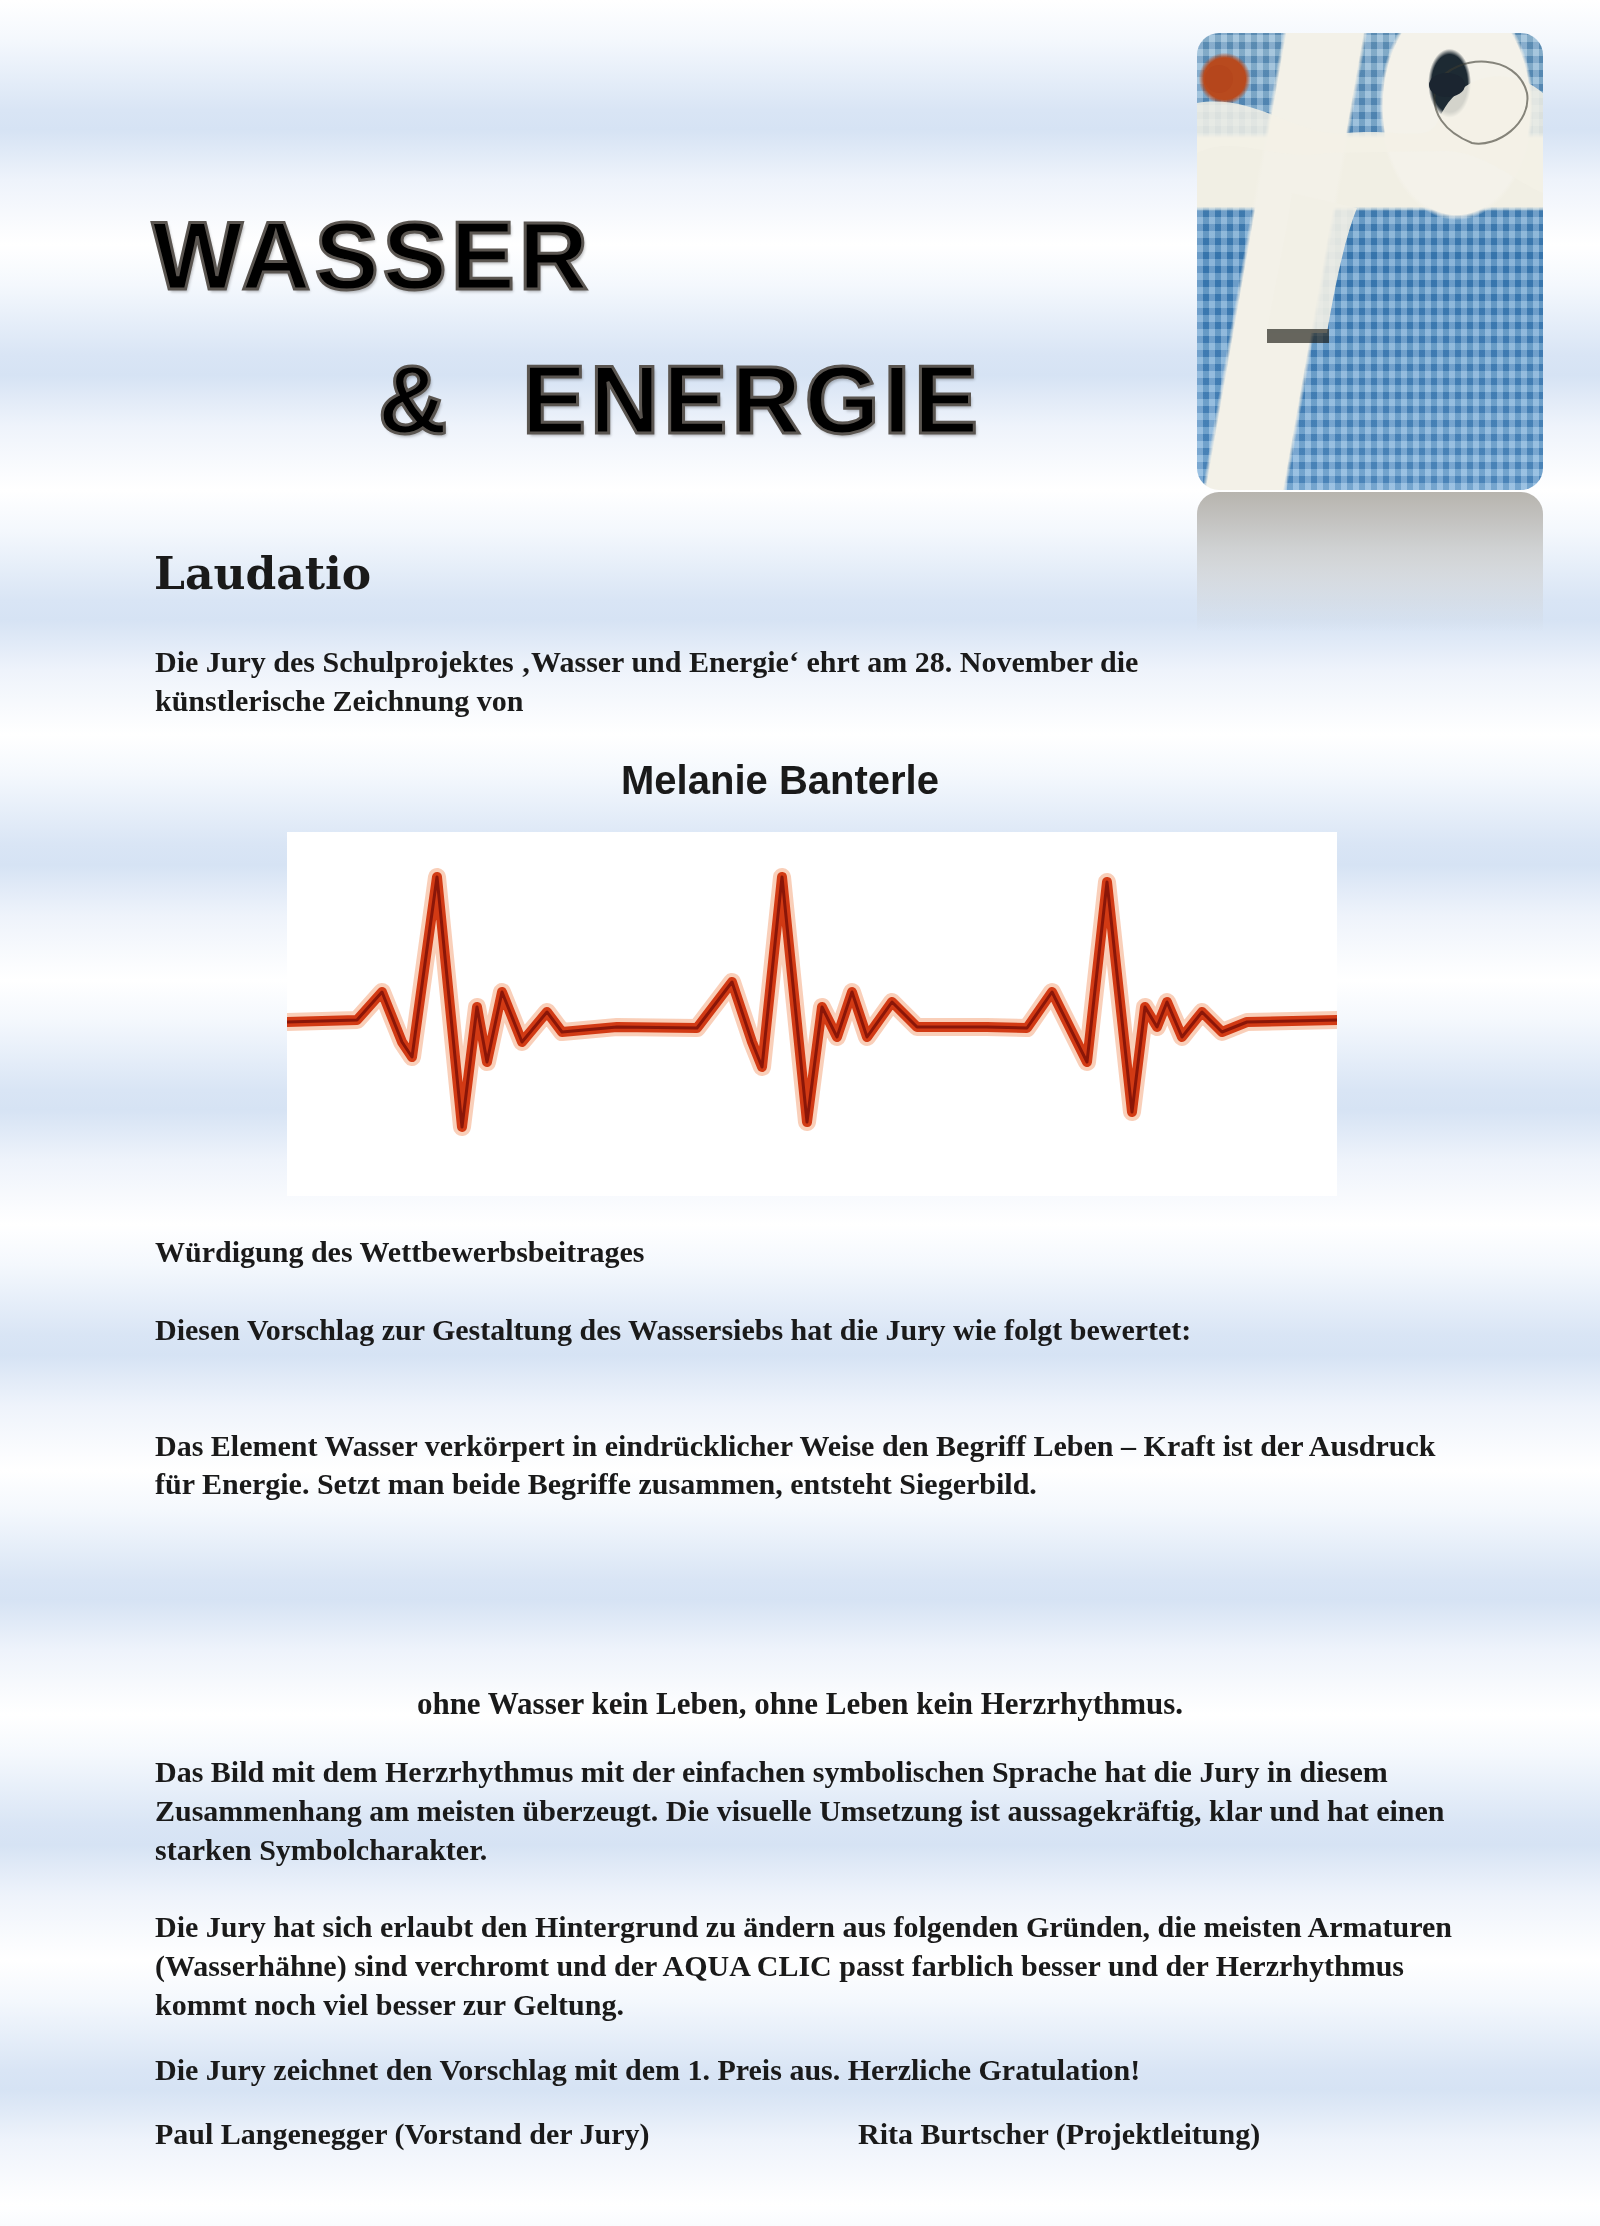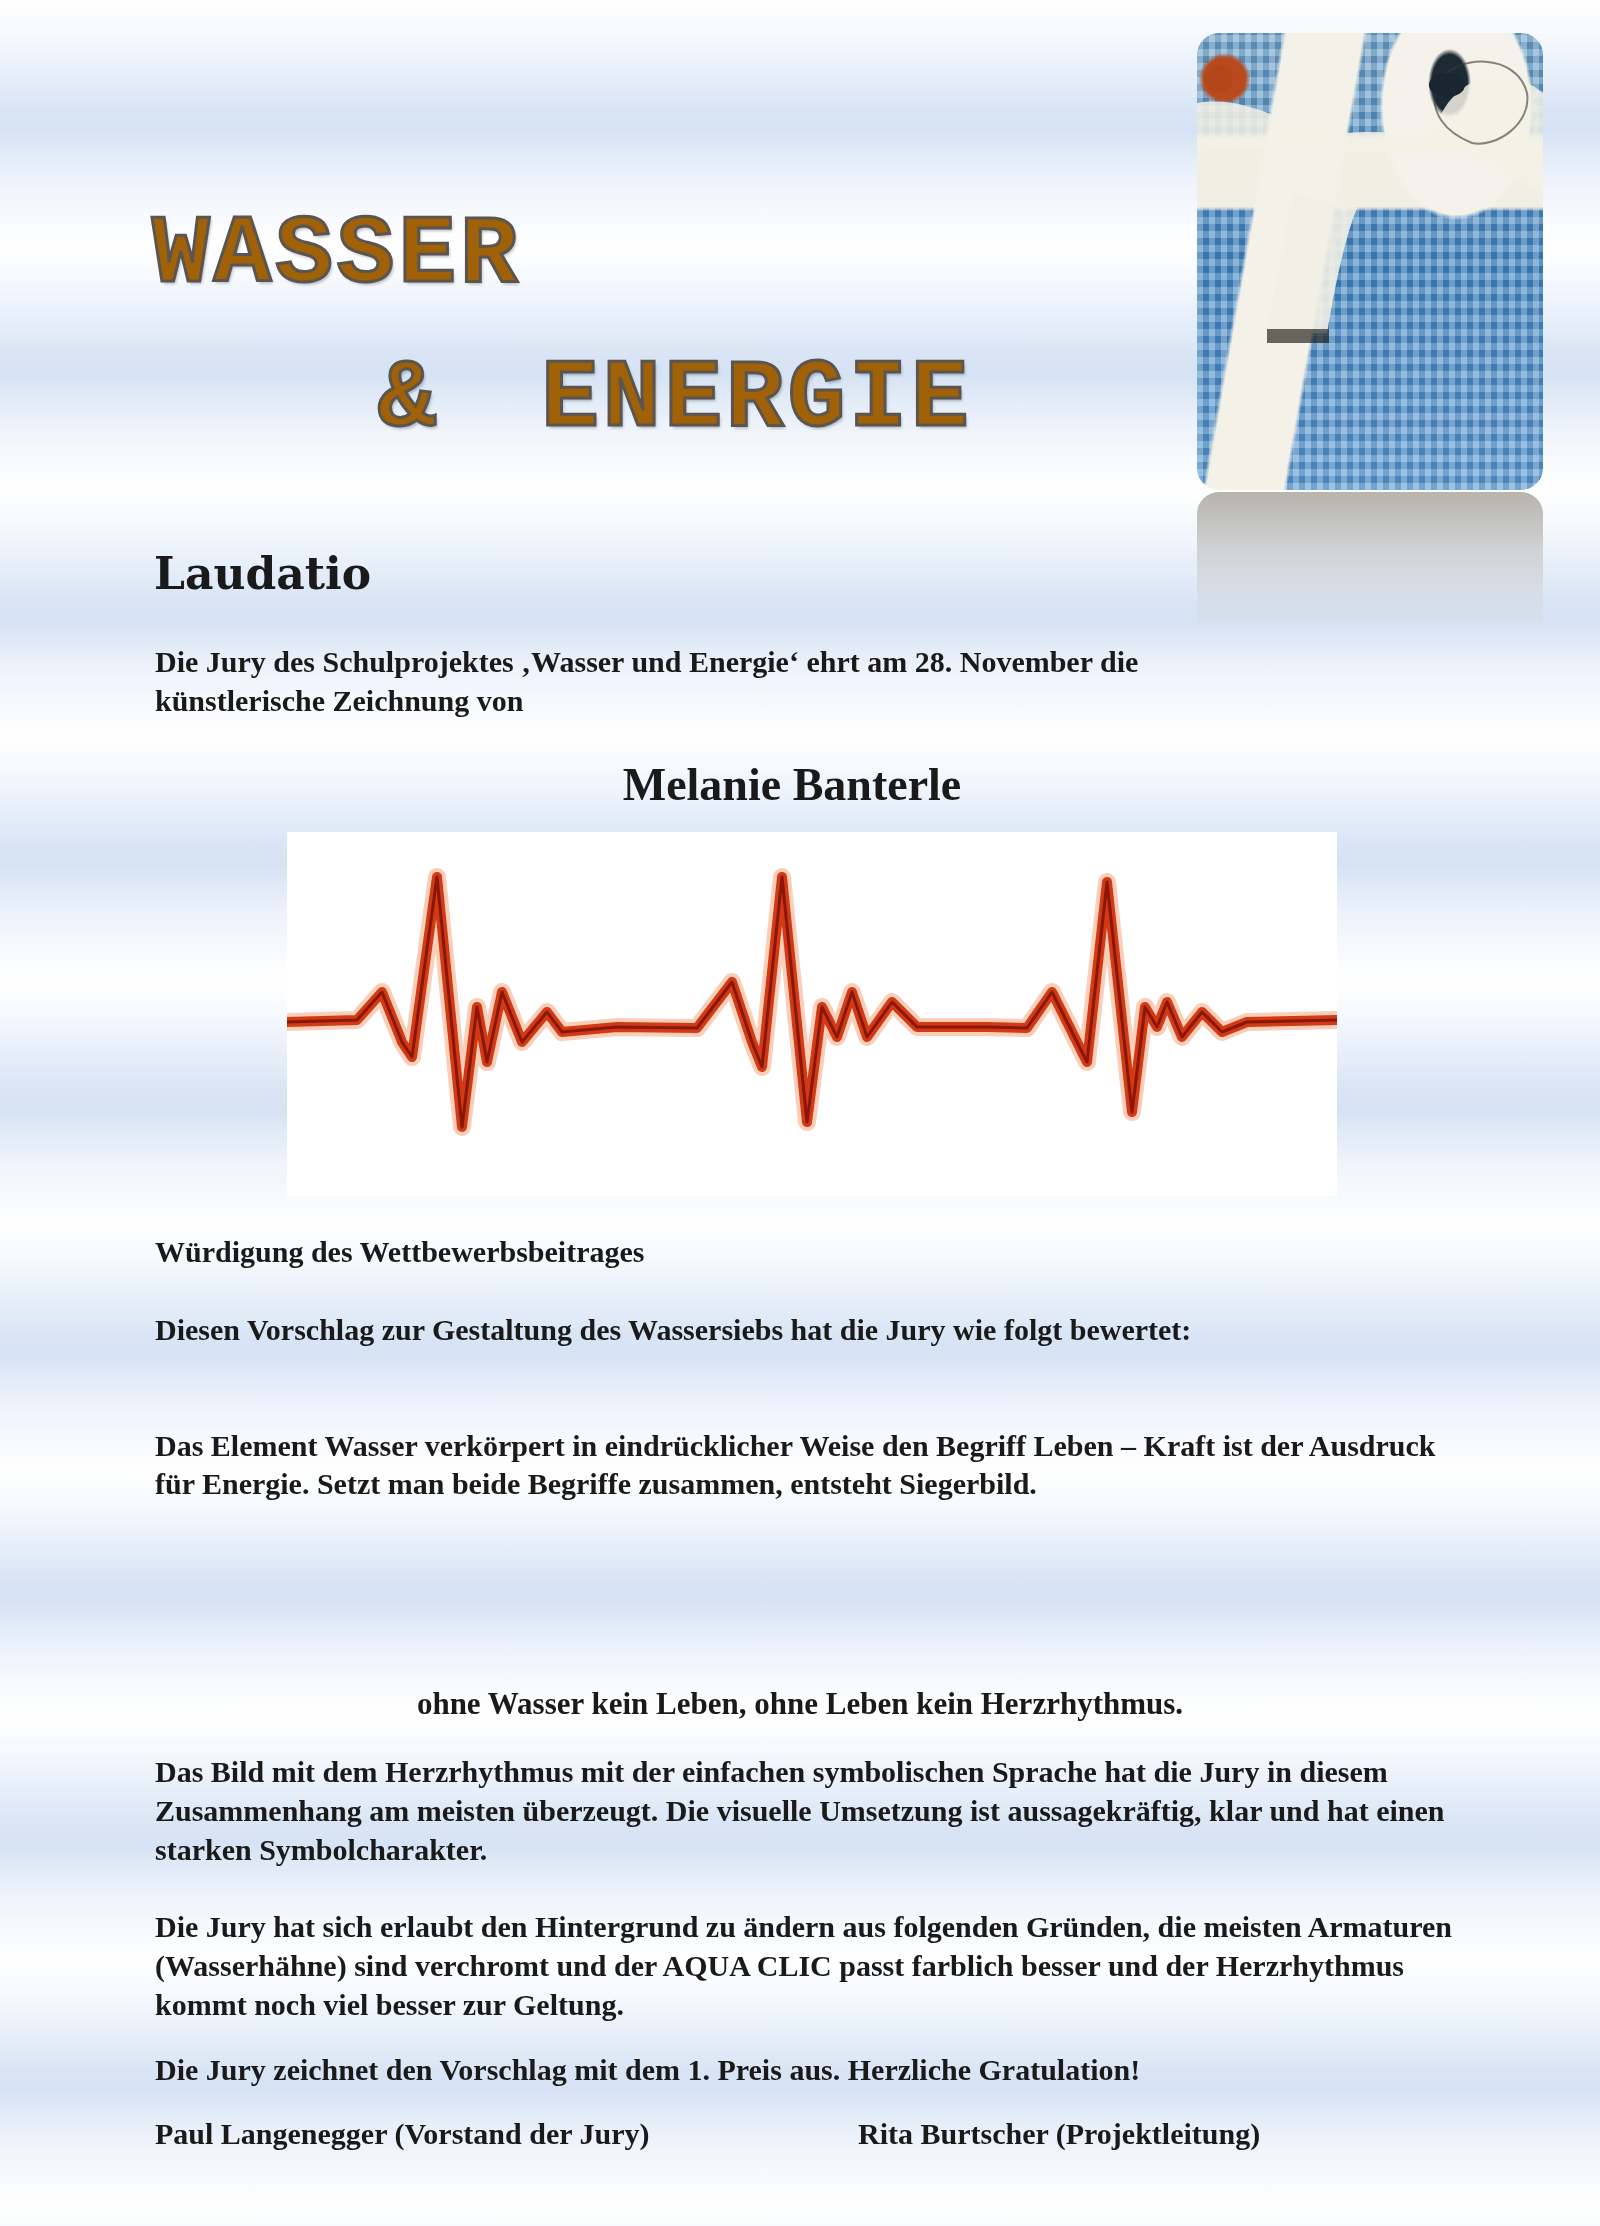--- a/index.html
+++ b/index.html
@@ -4,22 +4,22 @@
 <style>
   html, body { margin:0; padding:0; }
   body {
     width:1600px; height:2226px; position:relative; overflow:hidden;
     font-family:"DejaVu Serif", serif; color:#1a1a1a;
     background: repeating-linear-gradient(180deg,
       #ffffff 0px, #f4f8fd 40px, #d9e5f5 110px, #d6e3f4 130px, #eef3fb 180px, #ffffff 245px);
   }
   .abs { position:absolute; }
   .outline-title {
-    font-family:Liberation Mono, monospace; font-weight:bold;
-    color:#a16207; -webkit-text-stroke:3px #5a5550;
+    font-family:Liberation Sans, sans-serif; font-weight:bold;
+    color:#000000; -webkit-text-stroke:3px #5a5550;
     text-shadow: 2px 3px 3px rgba(0,0,0,0.25);
     letter-spacing:4px; line-height:1;
   }
   #title-1 { left:152px; top:208px; font-size:96px; }
   #title-2 { left:378px; top:352px; font-size:96px; word-spacing:40px; }
   #mosaic {
     left:1197px; top:33px; width:346px; height:457px; border-radius:22px; overflow:hidden;
     background:
       radial-gradient(circle at 8% 10%, #b84a1e 0 4%, transparent 5%),
       radial-gradient(ellipse at 73% 11%, #1d2a33 0 5%, transparent 6%),
@@ -30,21 +30,21 @@
       repeating-linear-gradient(0deg, rgba(255,255,255,0.2) 0 7px, rgba(20,60,120,0.15) 7px 14px),
       linear-gradient(180deg, #6fa3c8 0%, #3f85c0 50%, #5a9ad0 100%);
   }
   #mosaic-reflection {
     left:1197px; top:492px; width:346px; height:140px; border-radius:22px 22px 0 0;
     background:linear-gradient(180deg, #b7b4ae 0%, #cfd1d2 40%, rgba(214,227,244,0) 100%);
   }
   #heading { left:154px; top:548px; font-size:44px; font-weight:bold; font-family:"DejaVu Serif", serif; }
   .p { font-family:"Liberation Serif", serif; font-size:30px; line-height:39px; left:155px; width:1300px; font-weight:bold; }
   #intro { top:642px; width:1100px; }
-  #name { left:12px; width:1560px; text-align:center; top:758px; font-size:46px; font-weight:bold; font-family:Liberation Serif, serif; }
+  #name { left:0; width:1560px; text-align:center; top:758px; font-size:40px; font-weight:bold; font-family:Liberation Sans, sans-serif; }
   #heart-box { left:287px; top:832px; width:1050px; height:364px; background:#ffffff; }
   #section-title { top:1232px; }
   #lead { top:1310px; }
   #para1 { top:1388px; line-height:38.5px; }
   #quote { left:0; width:1600px; text-align:center; top:1684px; font-size:31px; }
   #para2 { top:1752px; }
   #para3 { top:1907px; }
   #closing { top:2050px; }
   #sig1 { top:2114px; width:auto; }
   #sig2 { left:858px; top:2114px; width:auto; }

